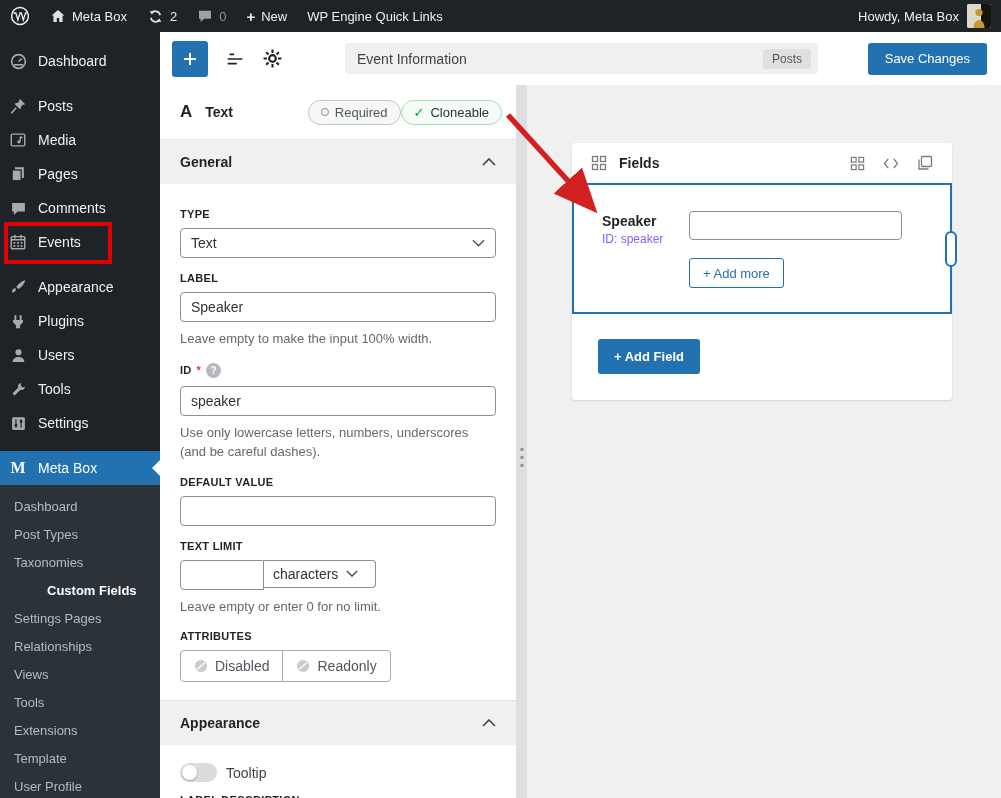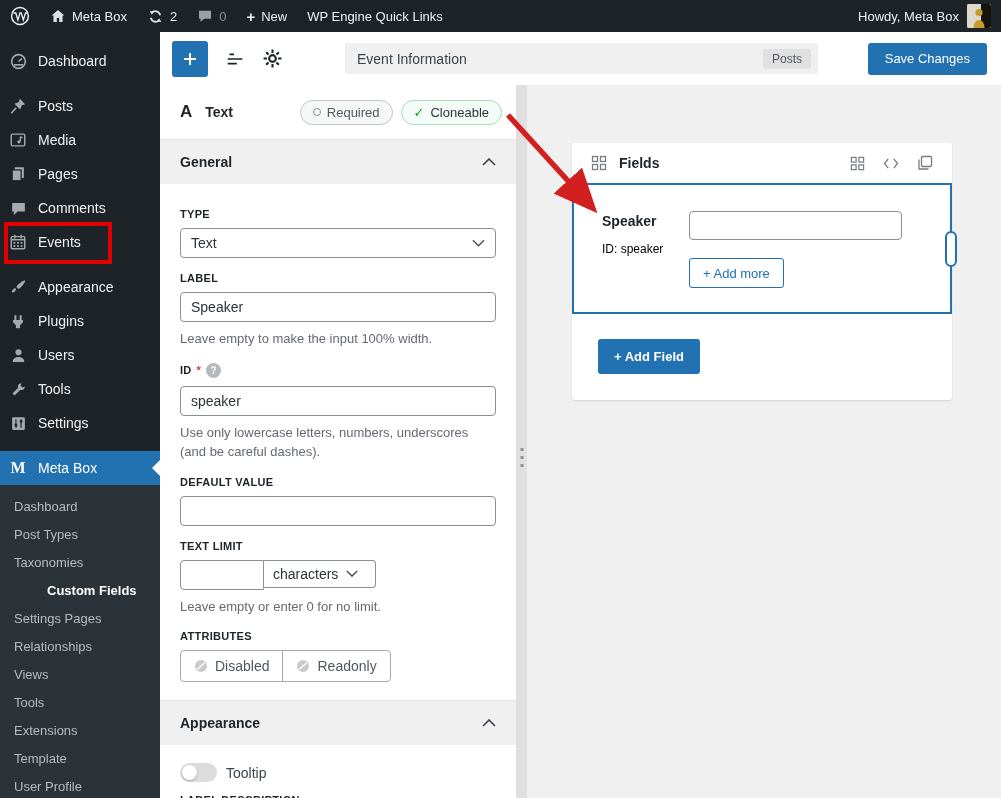--- a/index.html
+++ b/index.html
@@ -73,21 +73,21 @@
   }
 
   
   .editor-panel {
     position:absolute; left:160px; top:85px; width:356px; height:713px;
     background:#fff; z-index:5; overflow:hidden;
   }
   .field-header { height:54px; display:flex; align-items:center; padding:0 14px 0 20px; }
   .ft-letter { font-size:17px; font-weight:700; color:#1d2327; }
   .ft-name { margin-left:13px; font-size:14px; font-weight:700; color:#1d2327; }
-  .pills { margin-left:auto; display:flex; gap:8px; }
+  .pills { margin-left:auto; display:flex; gap:0; }
   .pill {
     display:flex; align-items:center; gap:6px; border-radius:16px; padding:4px 12px;
     font-size:13px; cursor:pointer; background:#f6f7f7; border:1px solid #c3c4c7; color:#50575e;
   }
   .pill.on { background:#f5fbf7; border-color:#9fe0b6; color:#2c3338; }
   .ring { width:8px; height:8px; border:1.5px solid #8c8f94; border-radius:50%; display:inline-block; }
   .tick { color:#00a32a; font-size:13px; }
   .section-head {
     height:45px; background:#f0f0f1; display:flex; align-items:center;
     padding:0 20px; cursor:pointer; border-top:1px solid #e2e4e7;
@@ -155,21 +155,21 @@
     border-radius:3px; box-shadow:0 1px 2px rgba(0,0,0,.12);
   }
   .card-head { height:40px; display:flex; align-items:center; padding:0 19px; }
   .card-title { margin-left:12px; font-size:14px; font-weight:700; color:#1d2327; }
   .head-icons { margin-left:auto; display:flex; align-items:center; gap:17px; }
   .head-icons .hi { cursor:pointer; }
   .clone-box { position:relative; border:2px solid #2271b1; background:#fff; }
   .clone-inner { padding:26px 48px 24px 28px; display:flex; }
   .cb-labels { width:87px; flex:none; padding-top:2px; }
   .cb-label { font-size:14px; font-weight:700; color:#1d2327; }
-  .cb-id { margin-top:13px; font-size:12px; color:#000000; }
+  .cb-id { margin-top:3px; font-size:12px; color:#8b5cf6; }
   .cb-controls { flex:1; }
   .cb-input {
     width:100%; height:29px; border:1px solid #8c8f94; border-radius:4px;
     background:#fff; padding:0 8px; font-family:"Liberation Sans",sans-serif; font-size:14px;
   }
   .btn-add-more {
     margin-top:18px; height:30px; padding:0 13px; background:#fff; color:#2271b1;
     border:1px solid #2271b1; border-radius:3px; font-family:"Liberation Sans",sans-serif;
     font-size:13px; cursor:pointer;
   }

